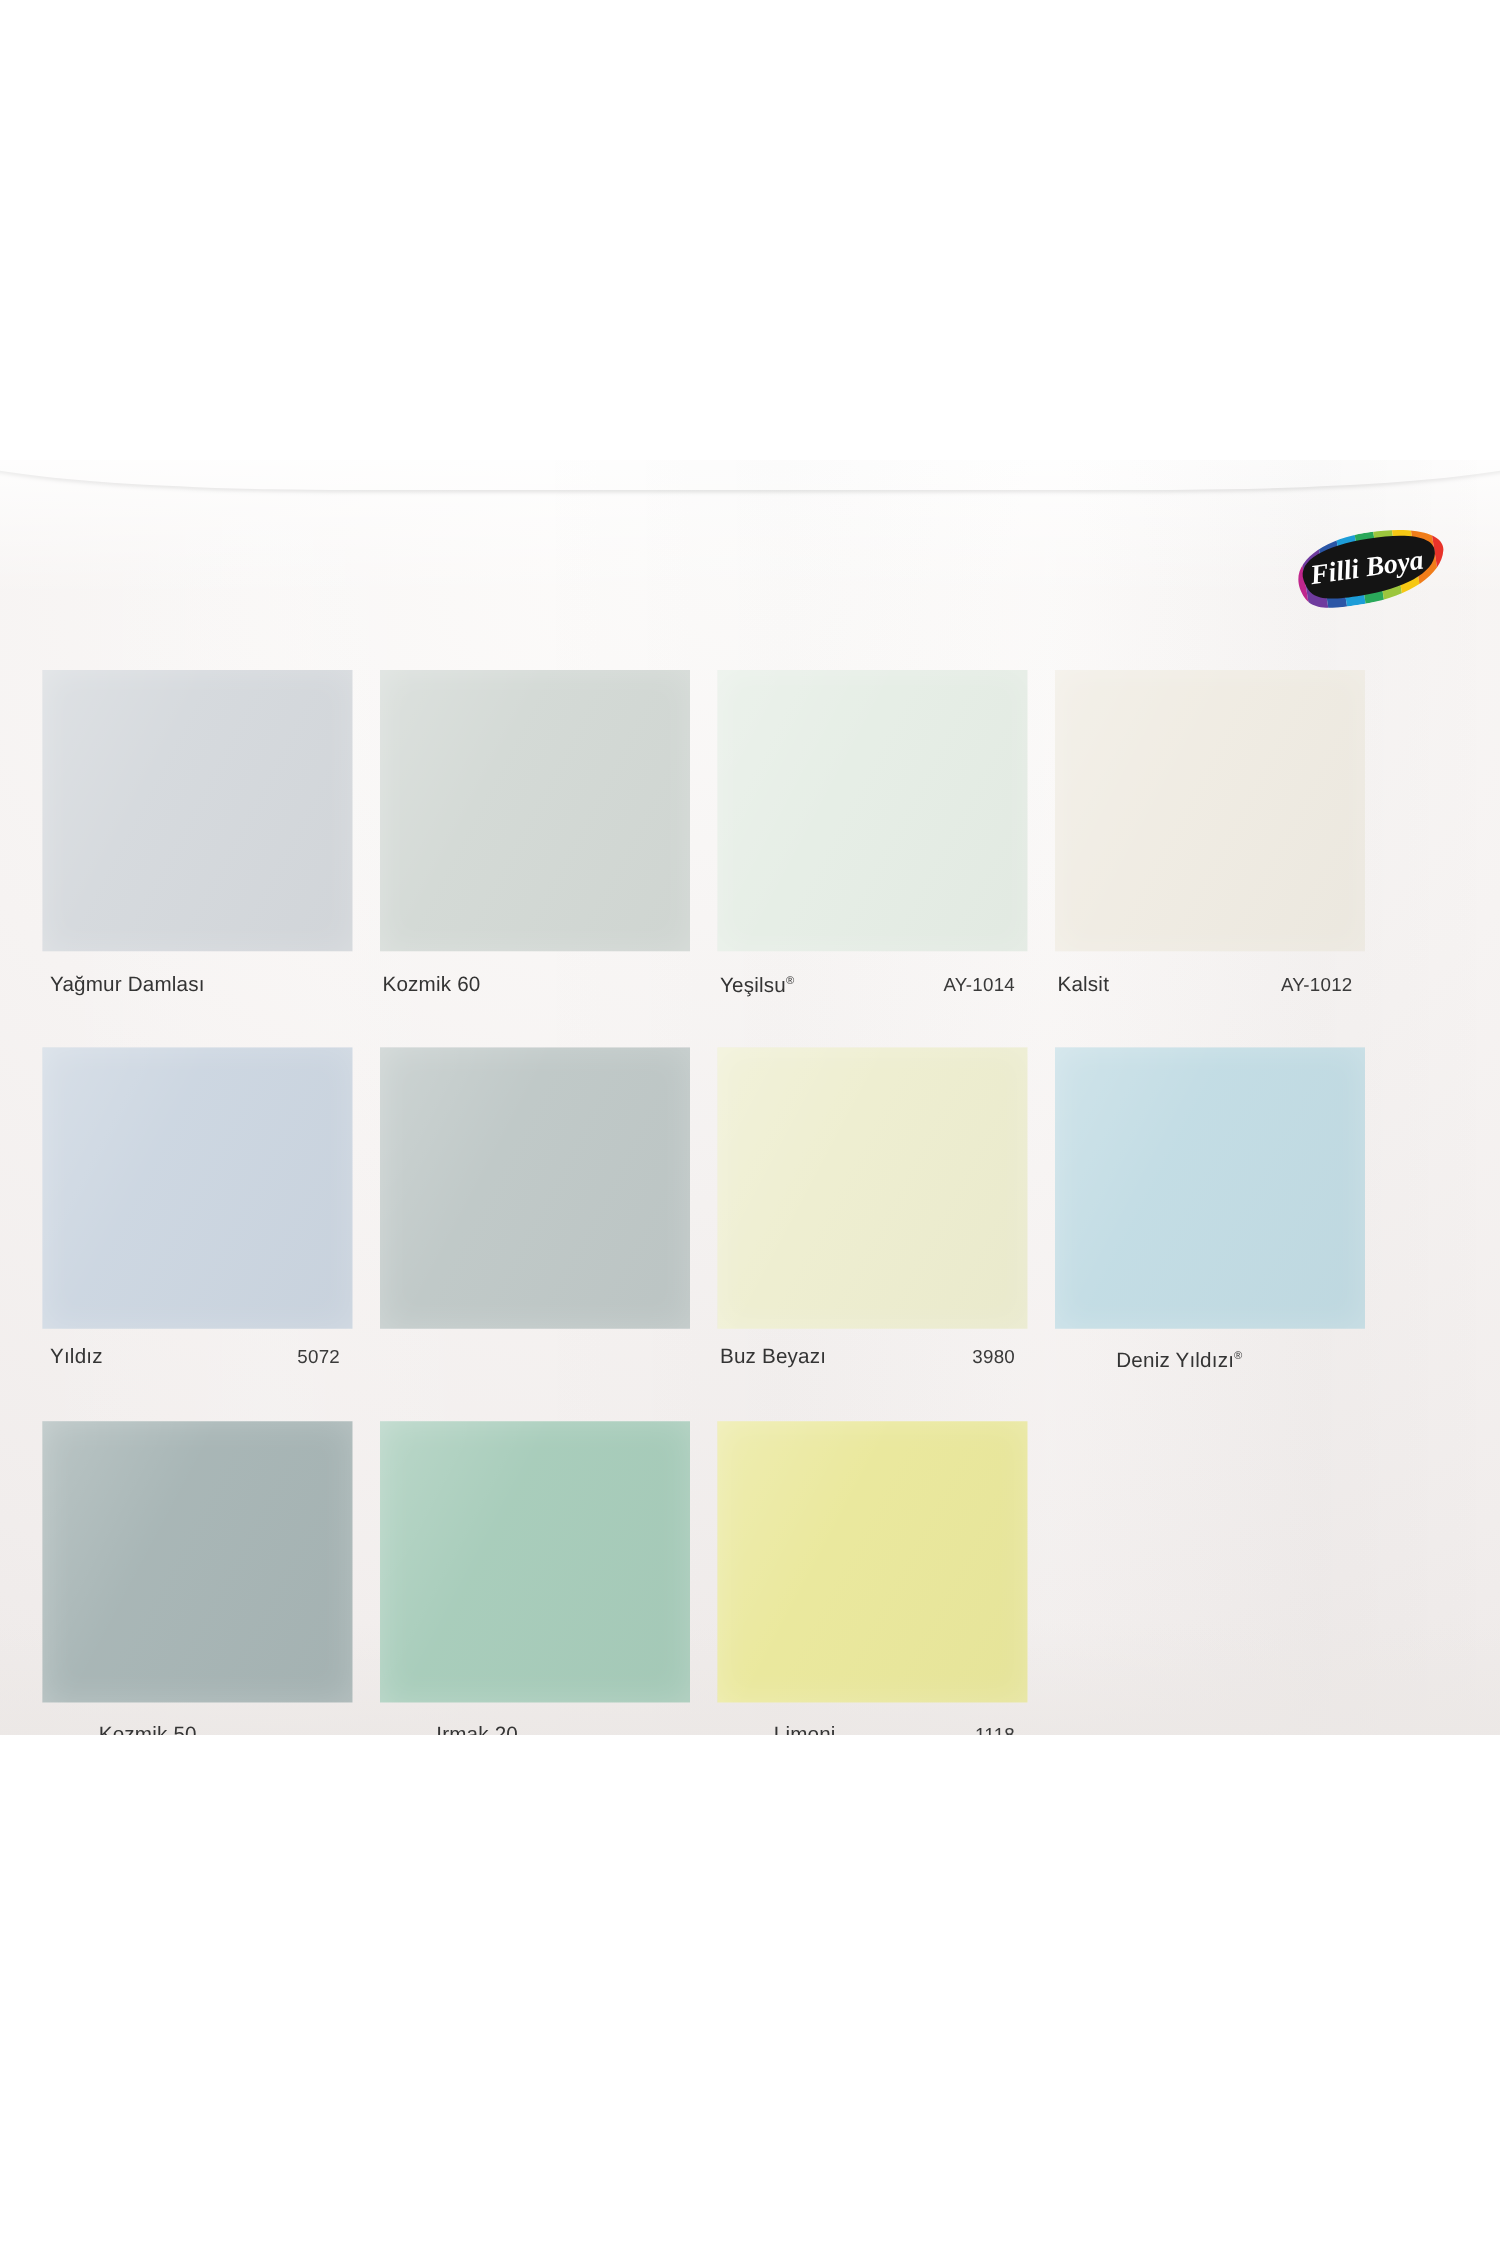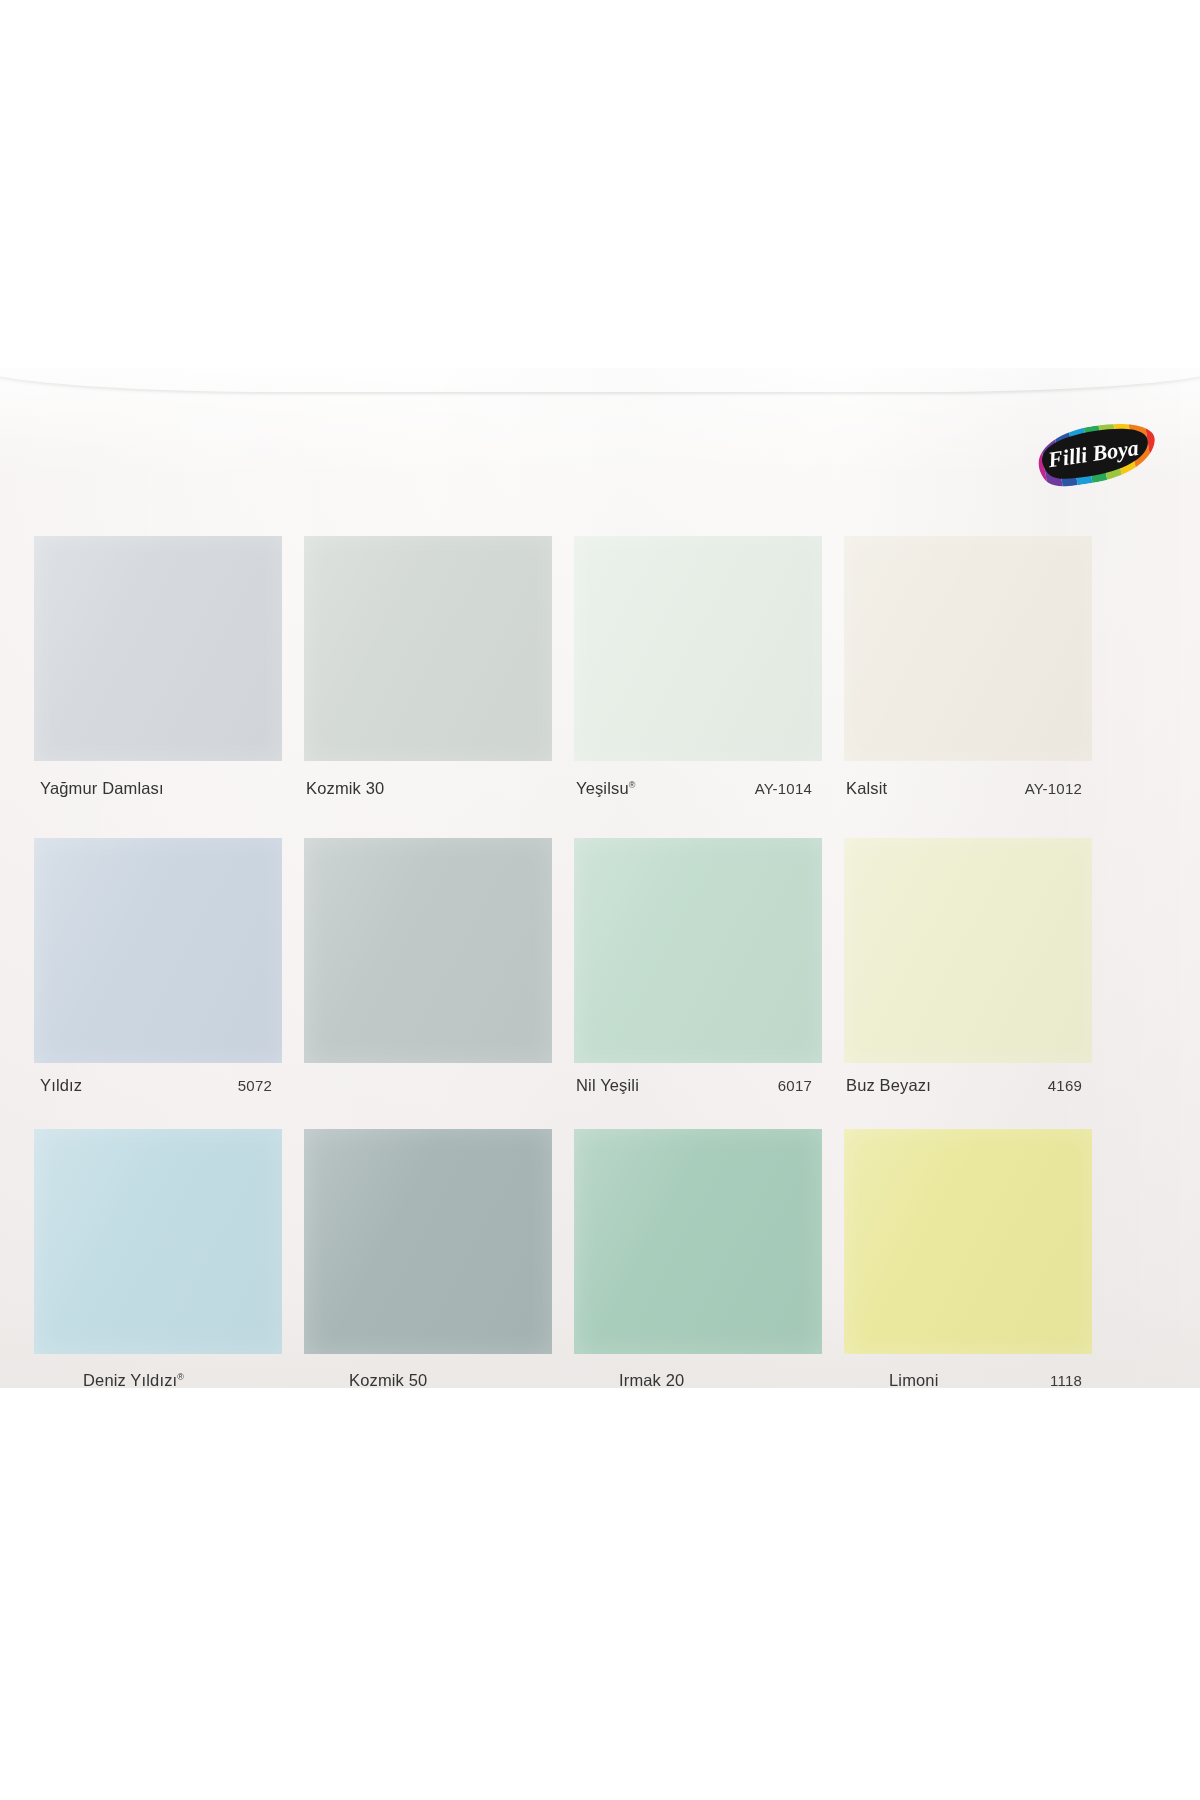--- a/index.html
+++ b/index.html
@@ -192,21 +192,21 @@
         <div class="swatch" style="background-color: rgb(213, 217, 221);"></div>
         <div class="caption">
           <span class="cname">Yağmur Damlası</span>
           <span class="ccode"></span>
         </div>
       </div>
 
       <div class="cell row-1 col-2">
         <div class="swatch" style="background-color: rgb(211, 217, 213);"></div>
         <div class="caption">
-          <span class="cname">Kozmik 30</span>
+          <span class="cname">Kozmik 60</span>
           <span class="ccode"></span>
         </div>
       </div>
 
       <div class="cell row-1 col-3">
         <div class="swatch" style="background-color: rgb(230, 238, 230);"></div>
         <div class="caption">
           <span class="cname"><span>Yeşilsu</span><span class="sup">®</span></span>
           <span class="ccode">AY-1014</span>
         </div>
@@ -225,33 +225,26 @@
         <div class="caption">
           <span class="cname">Yıldız</span>
           <span class="ccode">5072</span>
         </div>
       </div>
 
       <div class="cell row-2 col-2">
         <div class="swatch" style="background-color: rgb(191, 200, 199);"></div>
       </div>
 
-      <div class="cell row-2 col-3">
-        <div class="swatch" style="background-color: rgb(194, 220, 206);"></div>
-        <div class="caption">
-          <span class="cname">Nil Yeşili</span>
-          <span class="ccode">6017</span>
-        </div>
-      </div>
 
       <div class="cell row-2 col-4">
         <div class="swatch" style="background-color: rgb(238, 238, 208);"></div>
         <div class="caption">
           <span class="cname">Buz Beyazı</span>
-          <span class="ccode">4169</span>
+          <span class="ccode">3980</span>
         </div>
       </div>
 
       <div class="cell row-3 col-1">
         <div class="swatch" style="background-color: rgb(194, 220, 228);"></div>
         <div class="caption">
           <span class="cname"><span>Deniz Yıldızı</span><span class="sup">®</span></span>
           <span class="ccode"></span>
         </div>
       </div>

